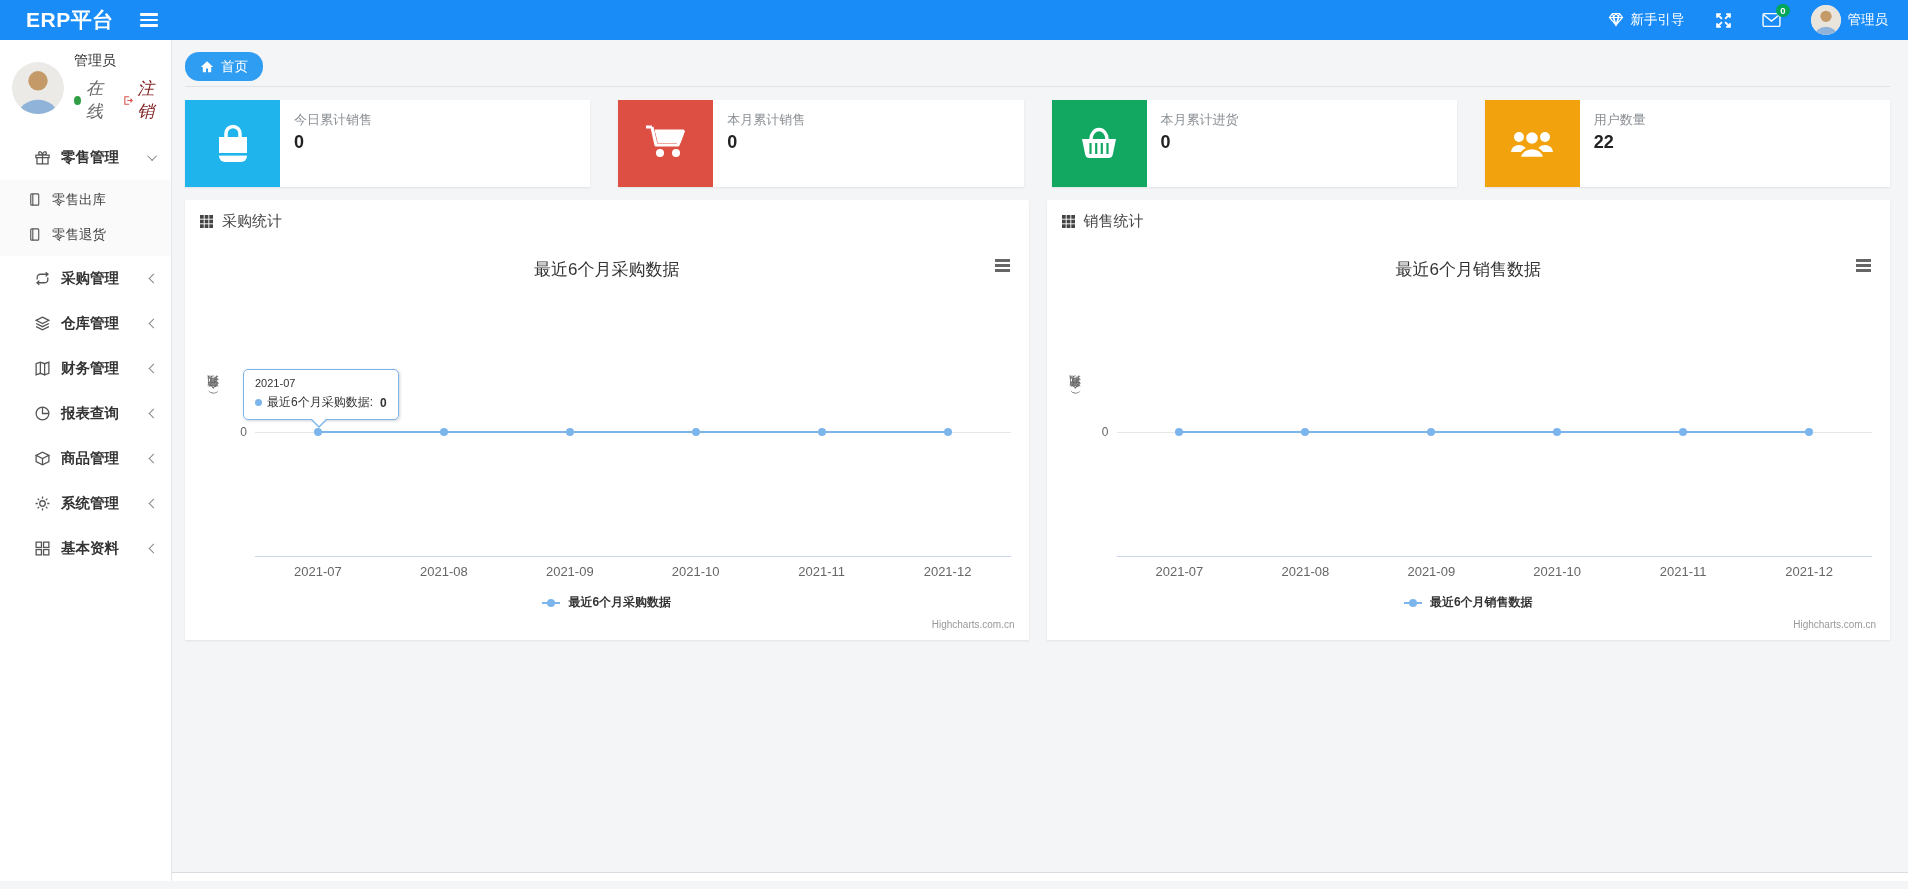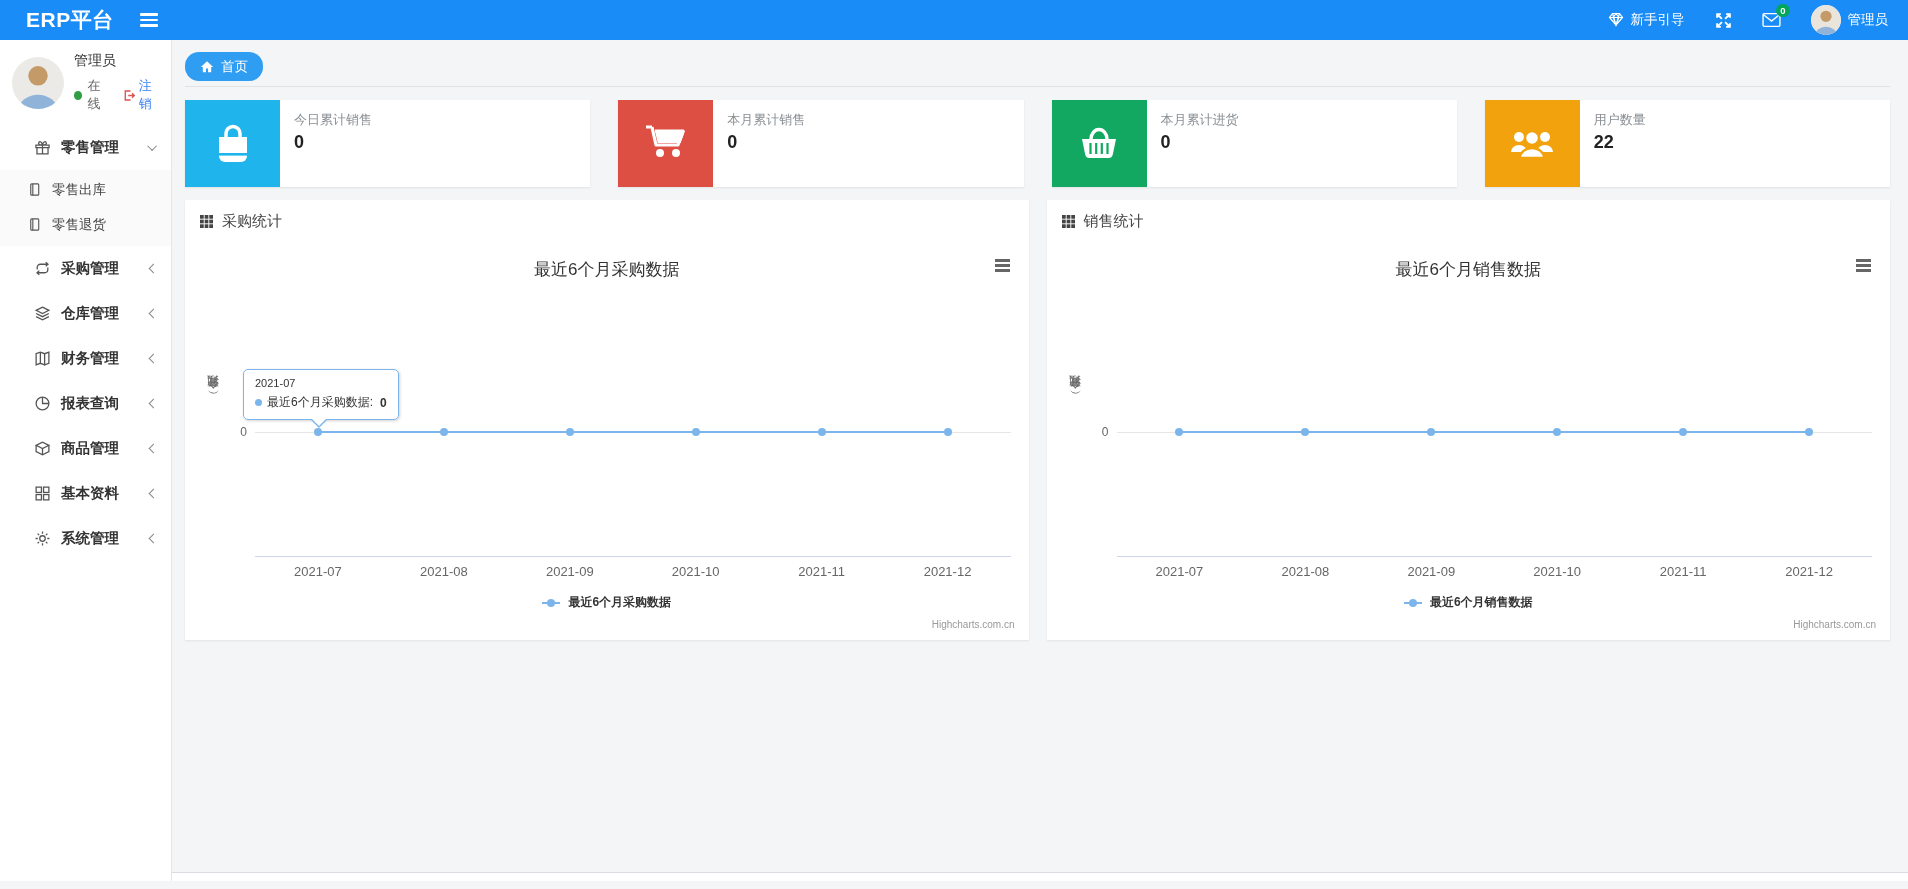--- a/index.html
+++ b/index.html
@@ -18,23 +18,23 @@
   .nav-avatar { width:30px; height:30px; border-radius:50%; overflow:hidden; background:#eee; }
 
   
   .app { display:flex; height:841px; }
 
   
   .sidebar { width:172px; background:#fff; border-right:1px solid #e4e7ea; flex-shrink:0; }
   .user-panel { display:flex; align-items:center; gap:10px; padding:12px 8px 12px 12px; }
   .side-avatar { width:52px; height:52px; border-radius:50%; overflow:hidden; background:#f1f1f1; flex-shrink:0; }
   .user-name { font-size:14px; color:#333; margin-bottom:7px; }
-  .user-meta { display:flex; align-items:center; gap:5px; font-size:13px; color:#666; }
+  .user-meta { display:flex; align-items:center; gap:5px; font-size:17px; color:#666;font-style:italic; }
   .dot-online { width:9px; height:9px; border-radius:50%; background:#2f9e44; display:inline-block; }
-  .logout-link { display:flex; align-items:center; gap:4px; margin-left:6px; color:#3b82f6; cursor:pointer; }
+  .logout-link { display:flex; align-items:center; gap:4px; margin-left:6px; color:#7f1d1d; cursor:pointer; }
 
   .menu-item { height:45px; display:flex; align-items:center; gap:10px; padding:0 14px 0 33px; font-size:14.5px; font-weight:600; color:#333; cursor:pointer; }
   .micon { width:18px; height:18px; display:flex; align-items:center; justify-content:center; flex-shrink:0; }
   .micon svg { width:17px; height:17px; stroke:#555; fill:none; stroke-width:1.2; }
   .chev { margin-left:auto; width:7px; height:7px; border-left:1.6px solid #888; border-bottom:1.6px solid #888; }
   .chev-left { transform:rotate(45deg); }
   .chev-down { transform:rotate(-45deg) translateY(-2px); }
   .submenu { background:#fafafa; padding:2px 0 4px; }
   .submenu-item { height:35px; display:flex; align-items:center; gap:9px; padding-left:25px; font-size:13.5px; color:#444; cursor:pointer; }
   .submenu-item .micon svg { width:15px; height:15px; }
@@ -247,38 +247,38 @@
               <path d="M8 8v6"></path>
             </svg>
           </span>
         <span>商品管理</span>
         <span class="chev chev-left"></span>
       </div>
 
       <div class="menu-item">
         <span class="micon">
             <svg viewBox="0 0 16 16">
+              <circle cx="8" cy="8" r="2.6"></circle>
+              <path d="M8 1.5v2M8 12.5v2M1.5 8h2M12.5 8h2M3.4 3.4l1.4 1.4M11.2 11.2l1.4 1.4M12.6 3.4l-1.4 1.4M4.8 11.2l-1.4 1.4"></path>
+            </svg>
+          </span>
+        <span>系统管理</span>
+        <span class="chev chev-left"></span>
+      </div>
+
+      <div class="menu-item">
+        <span class="micon">
+            <svg viewBox="0 0 16 16">
               <rect x="2" y="2" width="5" height="5"></rect>
               <rect x="9" y="2" width="5" height="5"></rect>
               <rect x="2" y="9" width="5" height="5"></rect>
               <rect x="9" y="9" width="5" height="5"></rect>
             </svg>
           </span>
         <span>基本资料</span>
-        <span class="chev chev-left"></span>
-      </div>
-
-      <div class="menu-item">
-        <span class="micon">
-            <svg viewBox="0 0 16 16">
-              <circle cx="8" cy="8" r="2.6"></circle>
-              <path d="M8 1.5v2M8 12.5v2M1.5 8h2M12.5 8h2M3.4 3.4l1.4 1.4M11.2 11.2l1.4 1.4M12.6 3.4l-1.4 1.4M4.8 11.2l-1.4 1.4"></path>
-            </svg>
-          </span>
-        <span>系统管理</span>
         <span class="chev chev-left"></span>
       </div>
     </nav>
   </aside>
 
   <main class="content">
     <div class="tabbar">
       <span class="tab-home">
         <svg width="14" height="14" viewBox="0 0 16 16" fill="#fff">
             <path d="M8 1.5L1 8h2.2v6h3.6v-4.2h2.4V14h3.6V8H15z"></path>

